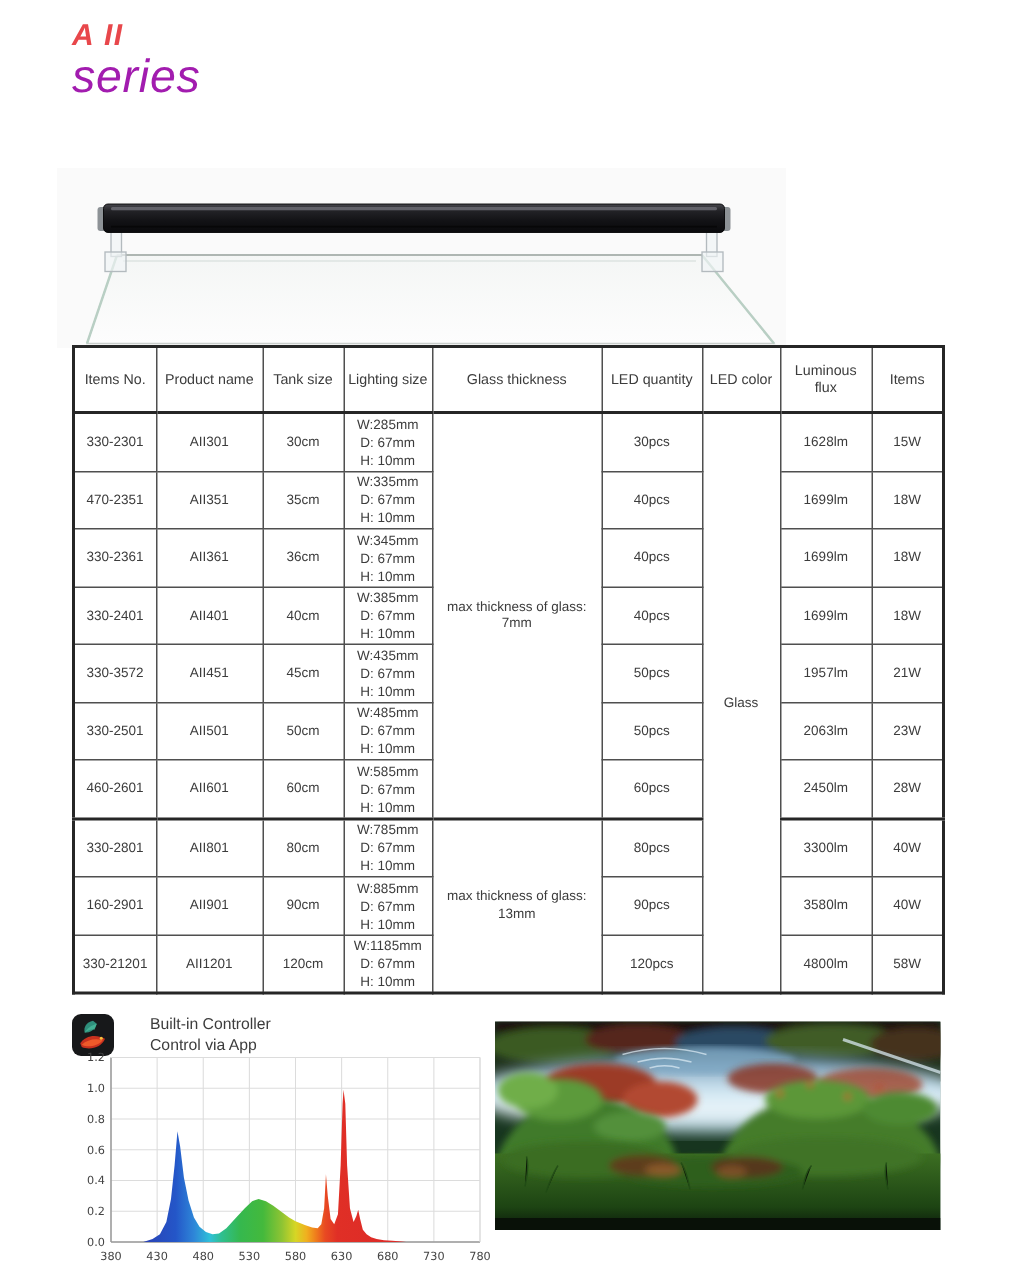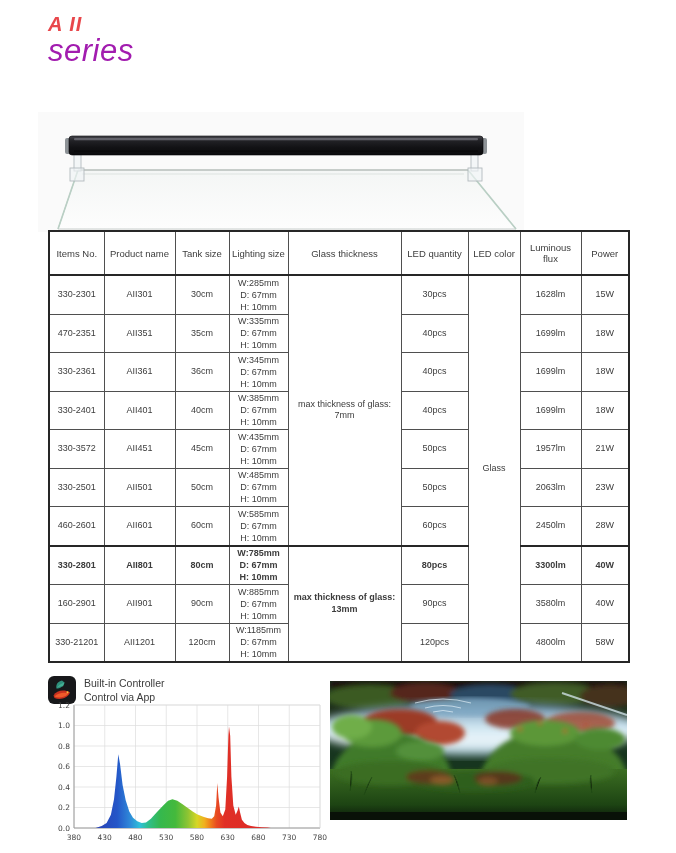--- a/index.html
+++ b/index.html
@@ -16,26 +16,26 @@
   
   .spec-table{
     position:absolute;left:48px;top:230px;width:580px;
     border-collapse:collapse;table-layout:fixed;
     font-size:9px;color:#3c3c3c;text-align:center;
   }
   .spec-table th,.spec-table td{border:1px solid #4f4f4f;padding:0 2px;font-weight:normal;}
   .spec-table{border:2px solid #262626;}
   .spec-table thead th{height:42px;border-bottom:2px solid #262626;font-size:9.5px;}
   .spec-table tbody td{height:37.5px;line-height:11.5px;}
-  .spec-table tr.group-start td{border-top:2px solid #262626;font-weight:bold;}
+  .spec-table tr.group-start td{border-top:2px solid #262626;}
   .lighting-line{display:block;line-height:12px;}
   
   .footer-note{position:absolute;left:48px;top:676px;display:flex;align-items:flex-start;}
   .app-icon{width:28px;height:28px;flex:0 0 auto;}
-  .note-text{margin-left:8px;font-size:10.5px;line-height:13.5px;color:#3c3c3c;padding-top:1px;}
+  .note-text{margin-left:24px;font-size:10.5px;line-height:13.5px;color:#3c3c3c;padding-top:1px;}
   
   .spectrum{position:absolute;left:48px;top:698px;}
   .spectrum text{font-family:"DejaVu Sans",sans-serif;font-size:7.5px;fill:#444;}
   
   .photo{position:absolute;left:330px;top:681px;width:297px;height:139px;}
 </style>
 </head>
 <body>
 
 <div class="title-block">
@@ -95,21 +95,21 @@
   <thead>
       <tr>
         <th>Items No.</th>
         <th>Product name</th>
         <th>Tank size</th>
         <th>Lighting size</th>
         <th>Glass thickness</th>
         <th>LED quantity</th>
         <th>LED color</th>
         <th>Luminous flux</th>
-        <th>Power</th>
+        <th>Items</th>
       </tr>
     </thead>
   <tbody>
       <tr>
         <td>330-2301</td>
         <td>AII301</td>
         <td>30cm</td>
         <td>
           <span class="lighting-line">W:285mm</span>
           <span class="lighting-line">D: 67mm</span>

